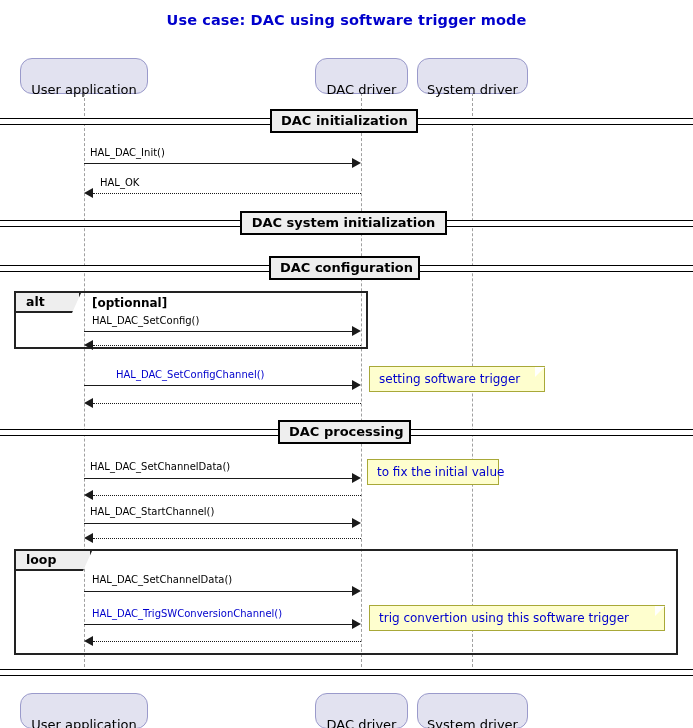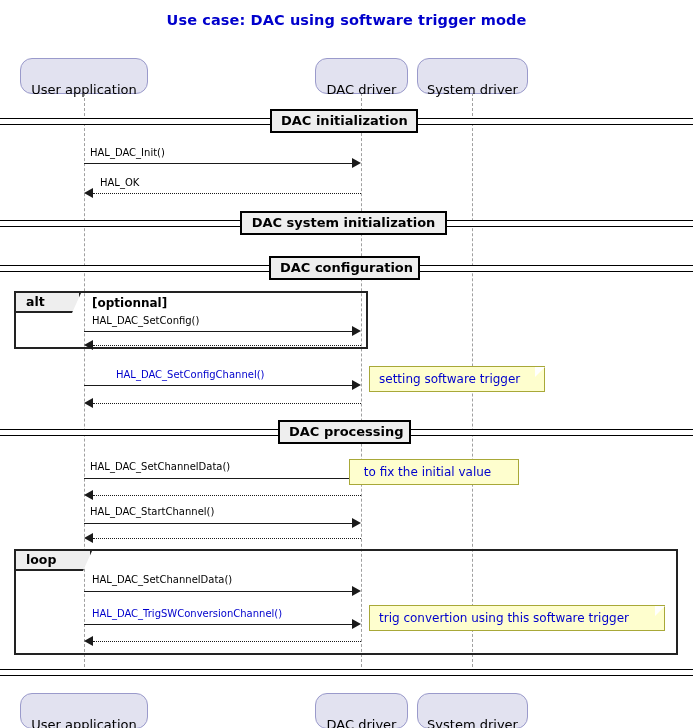--- a/index.html
+++ b/index.html
@@ -199,21 +199,21 @@
   <div class="abs msg-line dotted" style="left:93px; top:403px; width:268px;"></div>
   <div class="abs arrowhead left" style="left:84px; top:398px;"></div>
 
   <div class="abs divider-rule" style="left:0px; top:429px; width:693px;"></div>
   <div class="abs divider-label" style="left:278px; top:420px; width:133px;">DAC processing</div>
 
   <div class="abs msg-label" style="left:90px; top:461px;">HAL_DAC_SetChannelData()</div>
   <div class="abs msg-line" style="left:84px; top:478px; width:269px;"></div>
   <div class="abs arrowhead right" style="left:352px; top:473px;"></div>
 
-  <div class="abs note" style="left:349px; top:459px; width:170px;text-align:center;">to fix the initial value</div>
+  <div class="abs note" style="left:367px; top:459px; width:132px;">to fix the initial value</div>
   <div class="abs note-fold-tri" style="left:521px; top:460px;"></div>
 
   <div class="abs msg-line dotted" style="left:93px; top:495px; width:268px;"></div>
   <div class="abs arrowhead left" style="left:84px; top:490px;"></div>
 
   <div class="abs msg-label" style="left:90px; top:506px;">HAL_DAC_StartChannel()</div>
   <div class="abs msg-line" style="left:84px; top:523px; width:269px;"></div>
   <div class="abs arrowhead right" style="left:352px; top:518px;"></div>
 
   <div class="abs msg-line dotted" style="left:93px; top:538px; width:268px;"></div>

